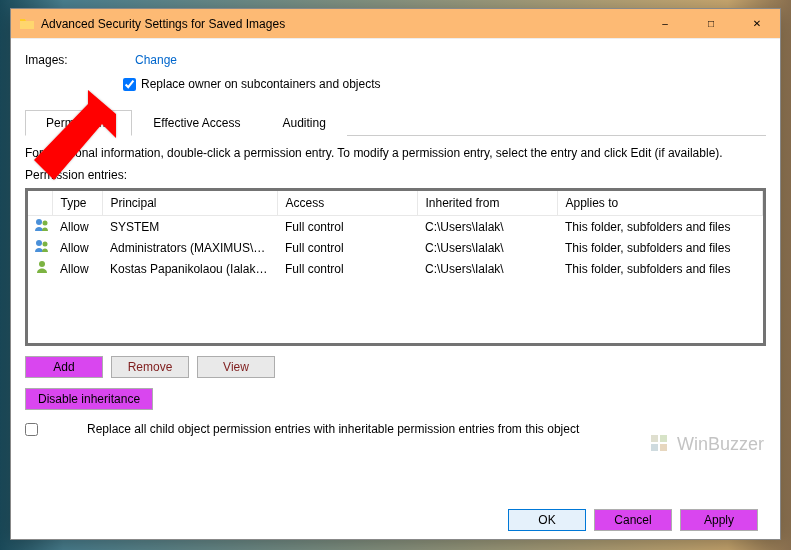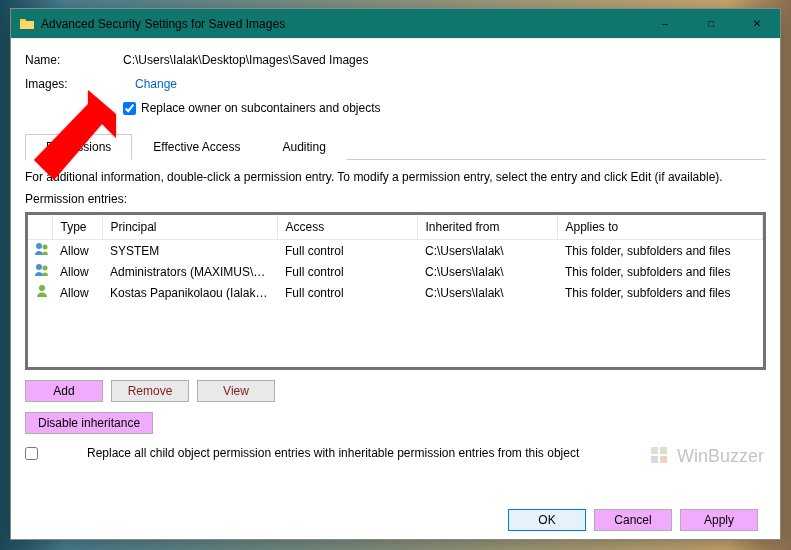--- a/index.html
+++ b/index.html
@@ -22,21 +22,21 @@
       border: 1px solid #888;
       box-shadow: 0 4px 20px rgba(0,0,0,0.3);
       display: flex;
       flex-direction: column;
     }
     .titlebar {
       height: 30px;
       display: flex;
       align-items: center;
       padding-left: 8px;
-      background: #0f766e;
+      background: #fdba74;
       border-bottom: 1px solid #eee;
     }
     .titlebar .folder-icon {
       width: 16px; height: 16px;
       margin-right: 6px;
     }
     .titlebar .title {
       flex: 1;
       font-size: 12px;
     }
@@ -143,21 +143,21 @@
     .col-applies { width: auto; }
     .btn-row {
       display: flex;
       gap: 8px;
       margin-top: 10px;
     }
     .btn {
       min-width: 78px;
       height: 22px;
       border: 1px solid #adadad;
-      background: #f0abfc;
+      background: #d946ef;
       font-size: 12px;
       padding: 0 12px;
       display: inline-flex;
       align-items: center;
       justify-content: center;
     }
     .btn.disabled {
       color: #7f1d1d;
       background: #e9e9e9;
     }
@@ -186,21 +186,21 @@
     .arrow {
       position: absolute;
       top: 90px;
       left: 24px;
       z-index: 10;
       pointer-events: none;
     }
     .watermark {
       position: absolute;
       right: 16px;
-      bottom: 34px;
+      bottom: 46px;
       display: flex;
       align-items: center;
       opacity: 0.5;
       font-size: 18px;
       color: #888;
       gap: 6px;
     }
     .people-icon {
       width: 16px; height: 14px;
     }
@@ -219,24 +219,20 @@
     <span class="title">Advanced Security Settings for Saved Images</span>
     <div class="win-controls">
       <div class="win-btn">–</div>
       <div class="win-btn">□</div>
       <div class="win-btn">✕</div>
     </div>
   </div>
 
   <div class="content">
 
-    <div class="info-row">
-      <span class="info-label">Name:</span>
-      <span>C:\Users\Ialak\Desktop\Images\Saved Images</span>
-    </div>
 
     <div class="info-row">
       <span class="info-label">Images:</span>
       <span class="link">Change</span>
     </div>
 
     <div class="checkbox-row">
       <input type="checkbox" checked="" style="">
       <span>Replace owner on subcontainers and objects</span>
     </div>

